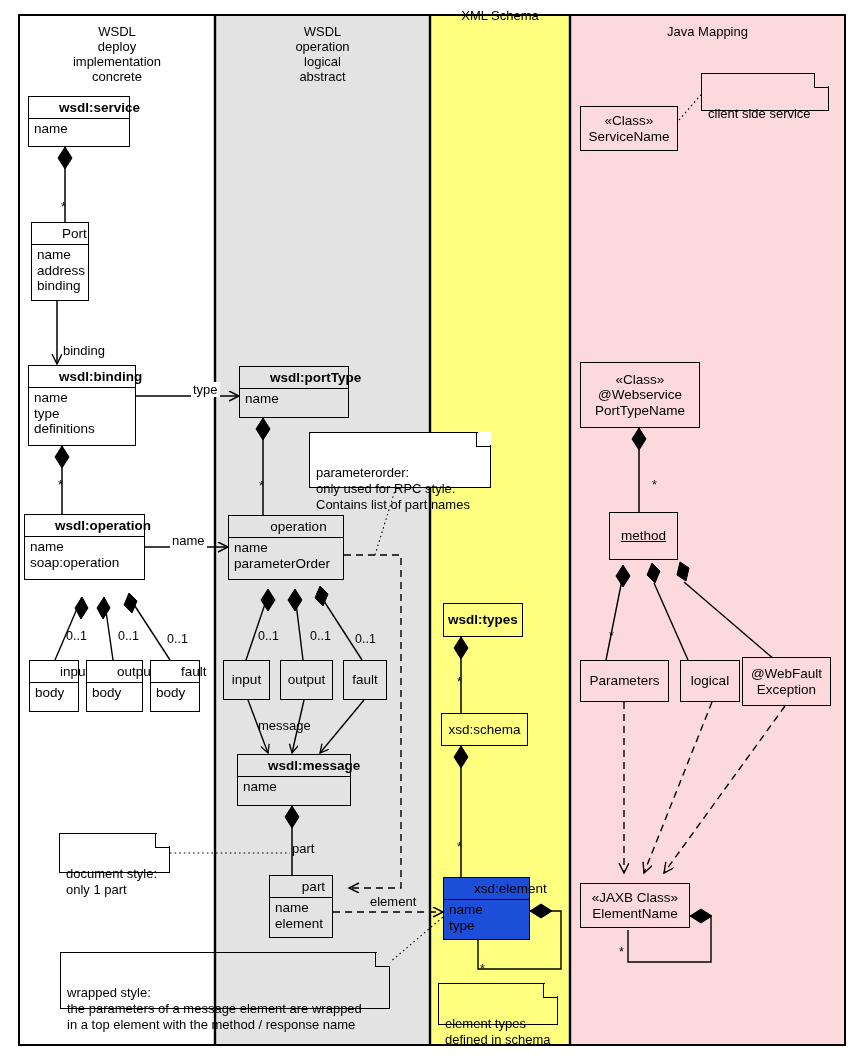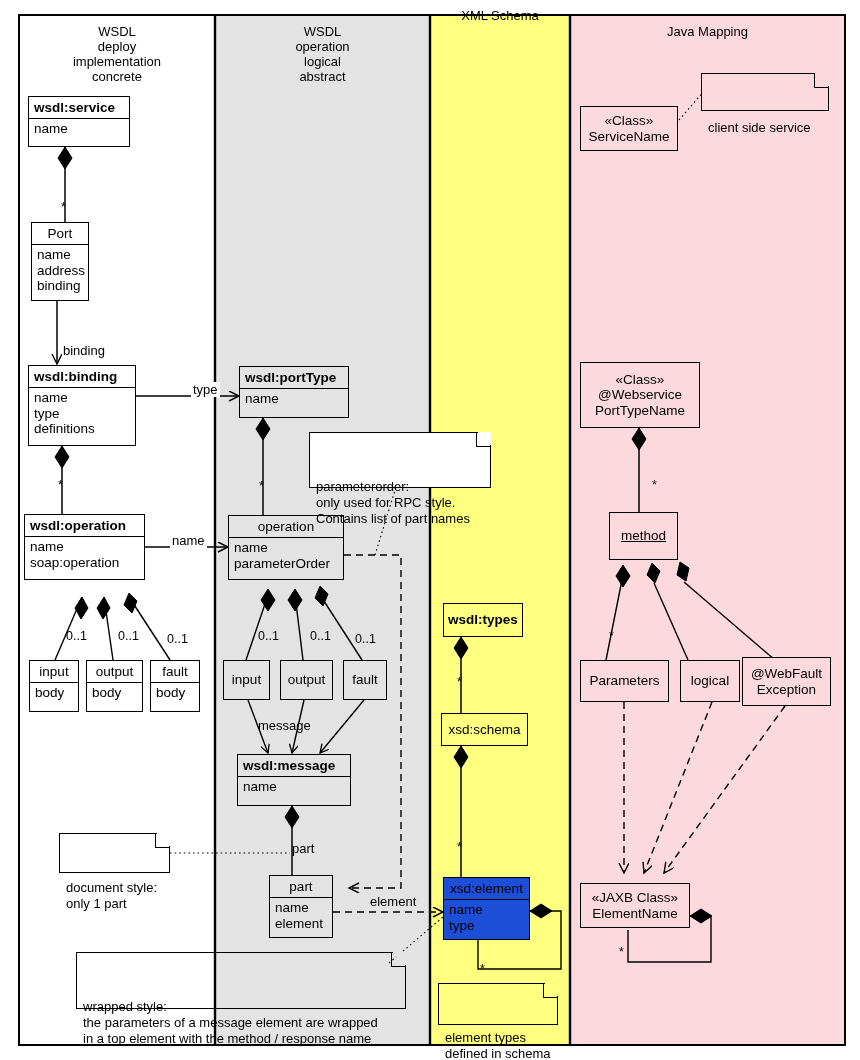--- a/index.html
+++ b/index.html
@@ -8,30 +8,30 @@
   #svg-layer{position:absolute;left:0;top:0;width:860px;height:1060px;}
   .lane-title{
     position:absolute;text-align:center;font-size:13px;color:#000;line-height:15px;
     white-space:pre-line;
   }
   .node{
     position:absolute;border:1.6px solid #000;box-sizing:border-box;
     font-size:13.5px;color:#000;background:#fff;
   }
   .node .hdr{
-    padding:3px 5px;text-align:center;line-height:15px;
+    padding:3px 5px;text-align:center;line-height:15px;margin-left:25px;
   }
   .node .hdr.bold{font-weight:bold;text-align:left;}
   .node .sep{border-top:1.4px solid #000;}
   .node .attrs{padding:2px 5px 3px 5px;line-height:15.5px;white-space:pre-line;text-align:left;}
   .node.center .hdr{text-align:center;}
   .node.centerall{display:flex;align-items:center;justify-content:center;text-align:center;line-height:15.5px;white-space:pre-line;}
   .note{
     position:absolute;border:1.3px solid #000;box-sizing:border-box;background:#fff;
-    font-size:13px;line-height:16px;color:#000;padding:14px 6px;white-space:pre-line;
+    font-size:13px;line-height:16px;color:#000;padding:0 6px;white-space:pre-line;
   }
   .note .fold{
     position:absolute;right:-1px;top:-1px;width:14px;height:14px;
     background:linear-gradient(225deg,#ffffff 0 50%,transparent 50% 100%);
     border-left:1.3px solid #000;border-bottom:1.3px solid #000;
     transform-origin:top right;
   }
   .edge-label{position:absolute;font-size:13px;color:#000;background:transparent;white-space:nowrap;}
   .mult{position:absolute;font-size:12.5px;color:#000;}
 </style>
@@ -268,21 +268,21 @@
 only used for RPC style.
 Contains list of part names</span>
   </div>
 
   <div class="note" style="left:59px;top:833px;width:111px;height:40px;background:#ffffff;">
     <span class="fold"></span>
     <span>document style:
 only 1 part</span>
   </div>
 
-  <div class="note" style="left:60px;top:952px;width:330px;height:57px;background:transparent;margin-left:16px;">
+  <div class="note" style="left:60px;top:952px;width:330px;height:57px;background:transparent;">
     <span class="fold" style="background:linear-gradient(225deg,#e3e3e3 0 50%,transparent 50% 100%);"></span>
     <span>wrapped style:
 the parameters of a message element are wrapped
 in a top element with the method / response name</span>
   </div>
 
   <div class="note" style="left:438px;top:983px;width:120px;height:42px;background:#ffff80;">
     <span class="fold" style="background:linear-gradient(225deg,#ffff80 0 50%,transparent 50% 100%);"></span>
     <span>element types
 defined in schema</span>

